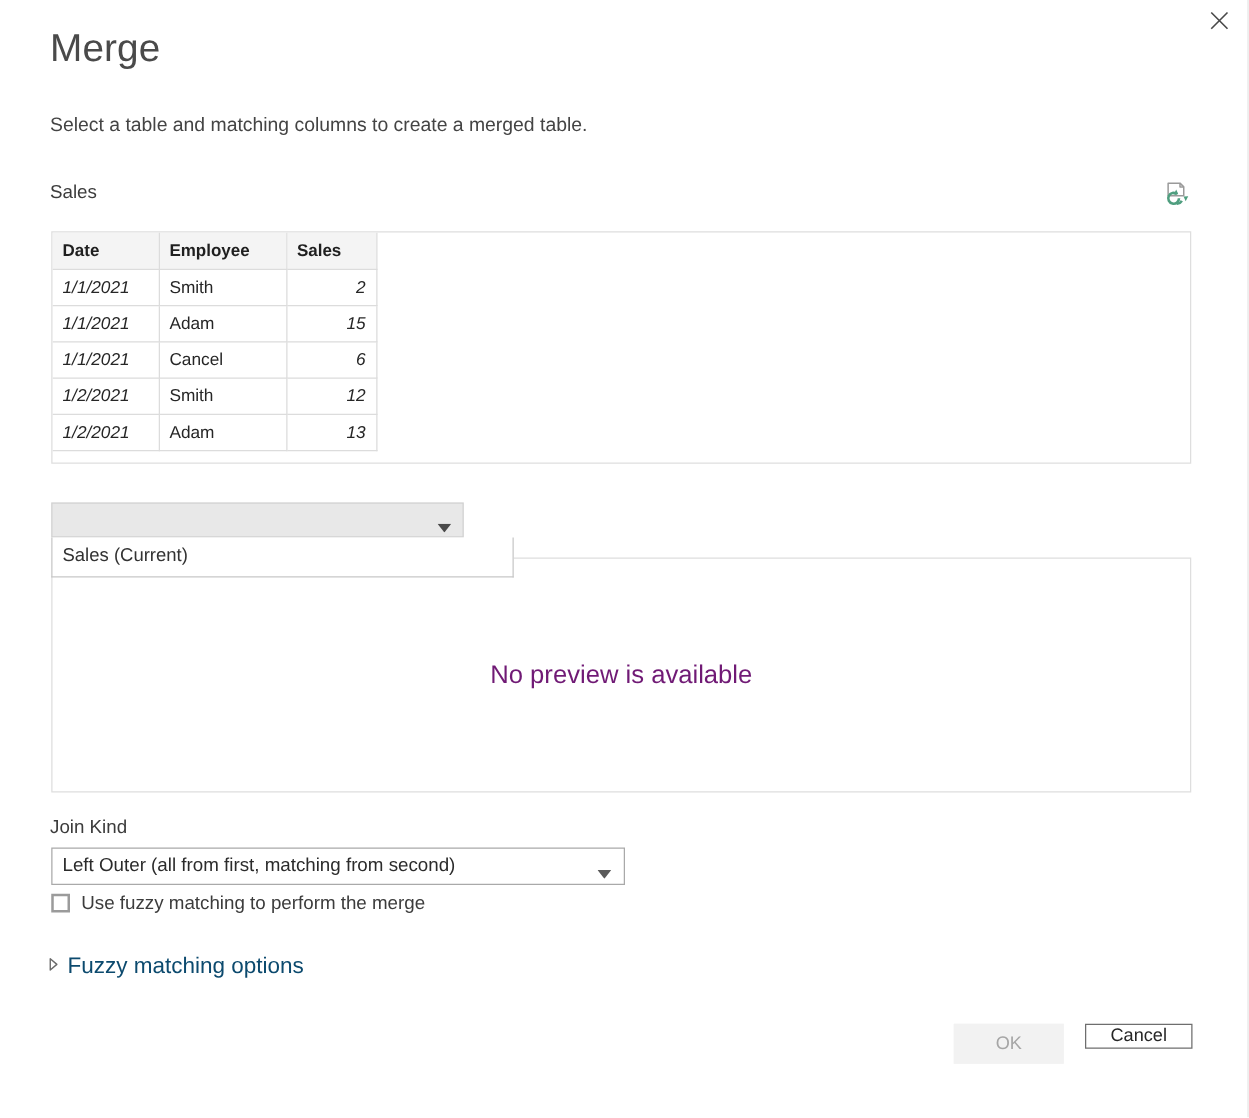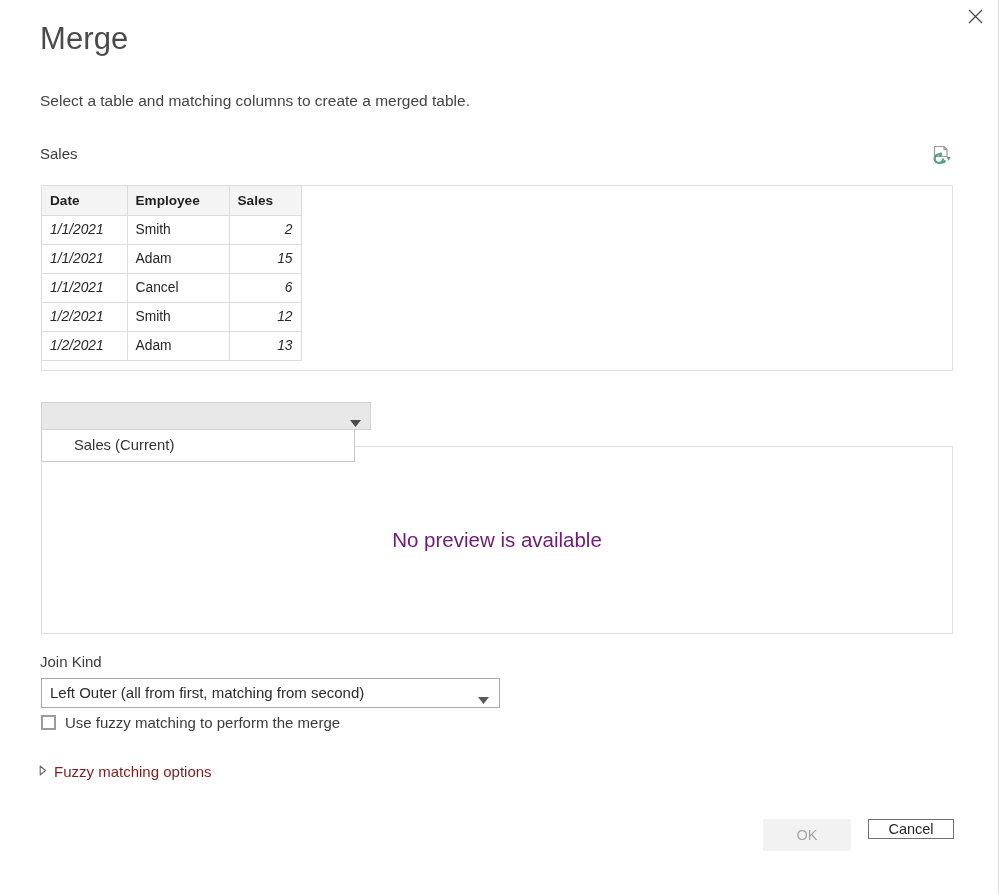--- a/index.html
+++ b/index.html
@@ -109,26 +109,25 @@
   #table-select .caret {
     position: absolute; right: 9px; top: 10px;
   }
   #table-select .sel-value {
     position: absolute; left: 8px; top: 5px;
     font-size: 14.5px; color: #333;
   }
   #table-select-list {
     position: absolute;
     left: 41px; top: 430px;
-    width: 314px;
+    width: 370px;
     background: #ffffff;
     border: 1px solid #c8c8c8;
     border-top: none;
     z-index: 20;
-    padding-left: 24px;
   }
   #table-select-list .opt {
     height: 31px;
     line-height: 31px;
     padding: 0 8px;
     font-size: 14.8px;
     color: #333333;
     cursor: pointer;
   }
 
@@ -184,21 +183,21 @@
   #fuzzy-label { font-size: 15px; color: #3c3c3c; }
 
   
   #fuzzy-options {
     position: absolute;
     left: 39px; top: 762px;
     display: flex; align-items: center;
     cursor: pointer;
   }
   #fuzzy-options .tri { margin-right: 7px; }
-  #fuzzy-options-label { font-size: 15px; color: #7f1d1d; }
+  #fuzzy-options-label { font-size: 18px; color: #0c4a6e; }
 
   
   #ok-btn {
     position: absolute;
     left: 763px; top: 819px;
     width: 88px; height: 32px;
     background: #f2f2f2;
     border: 1px solid #f2f2f2;
     color: #a6a6a6;
     font-size: 14.5px;

